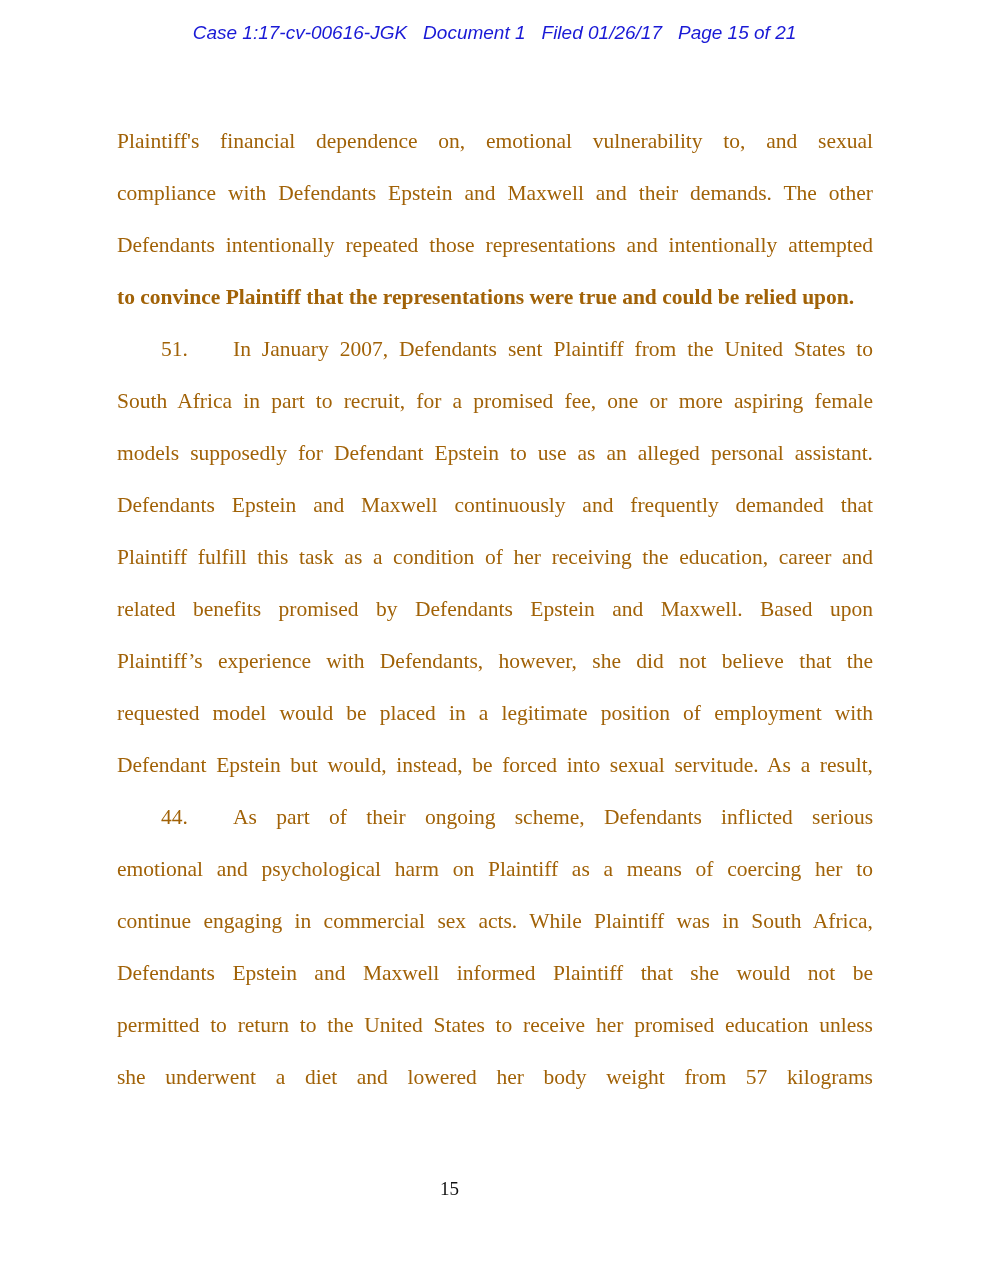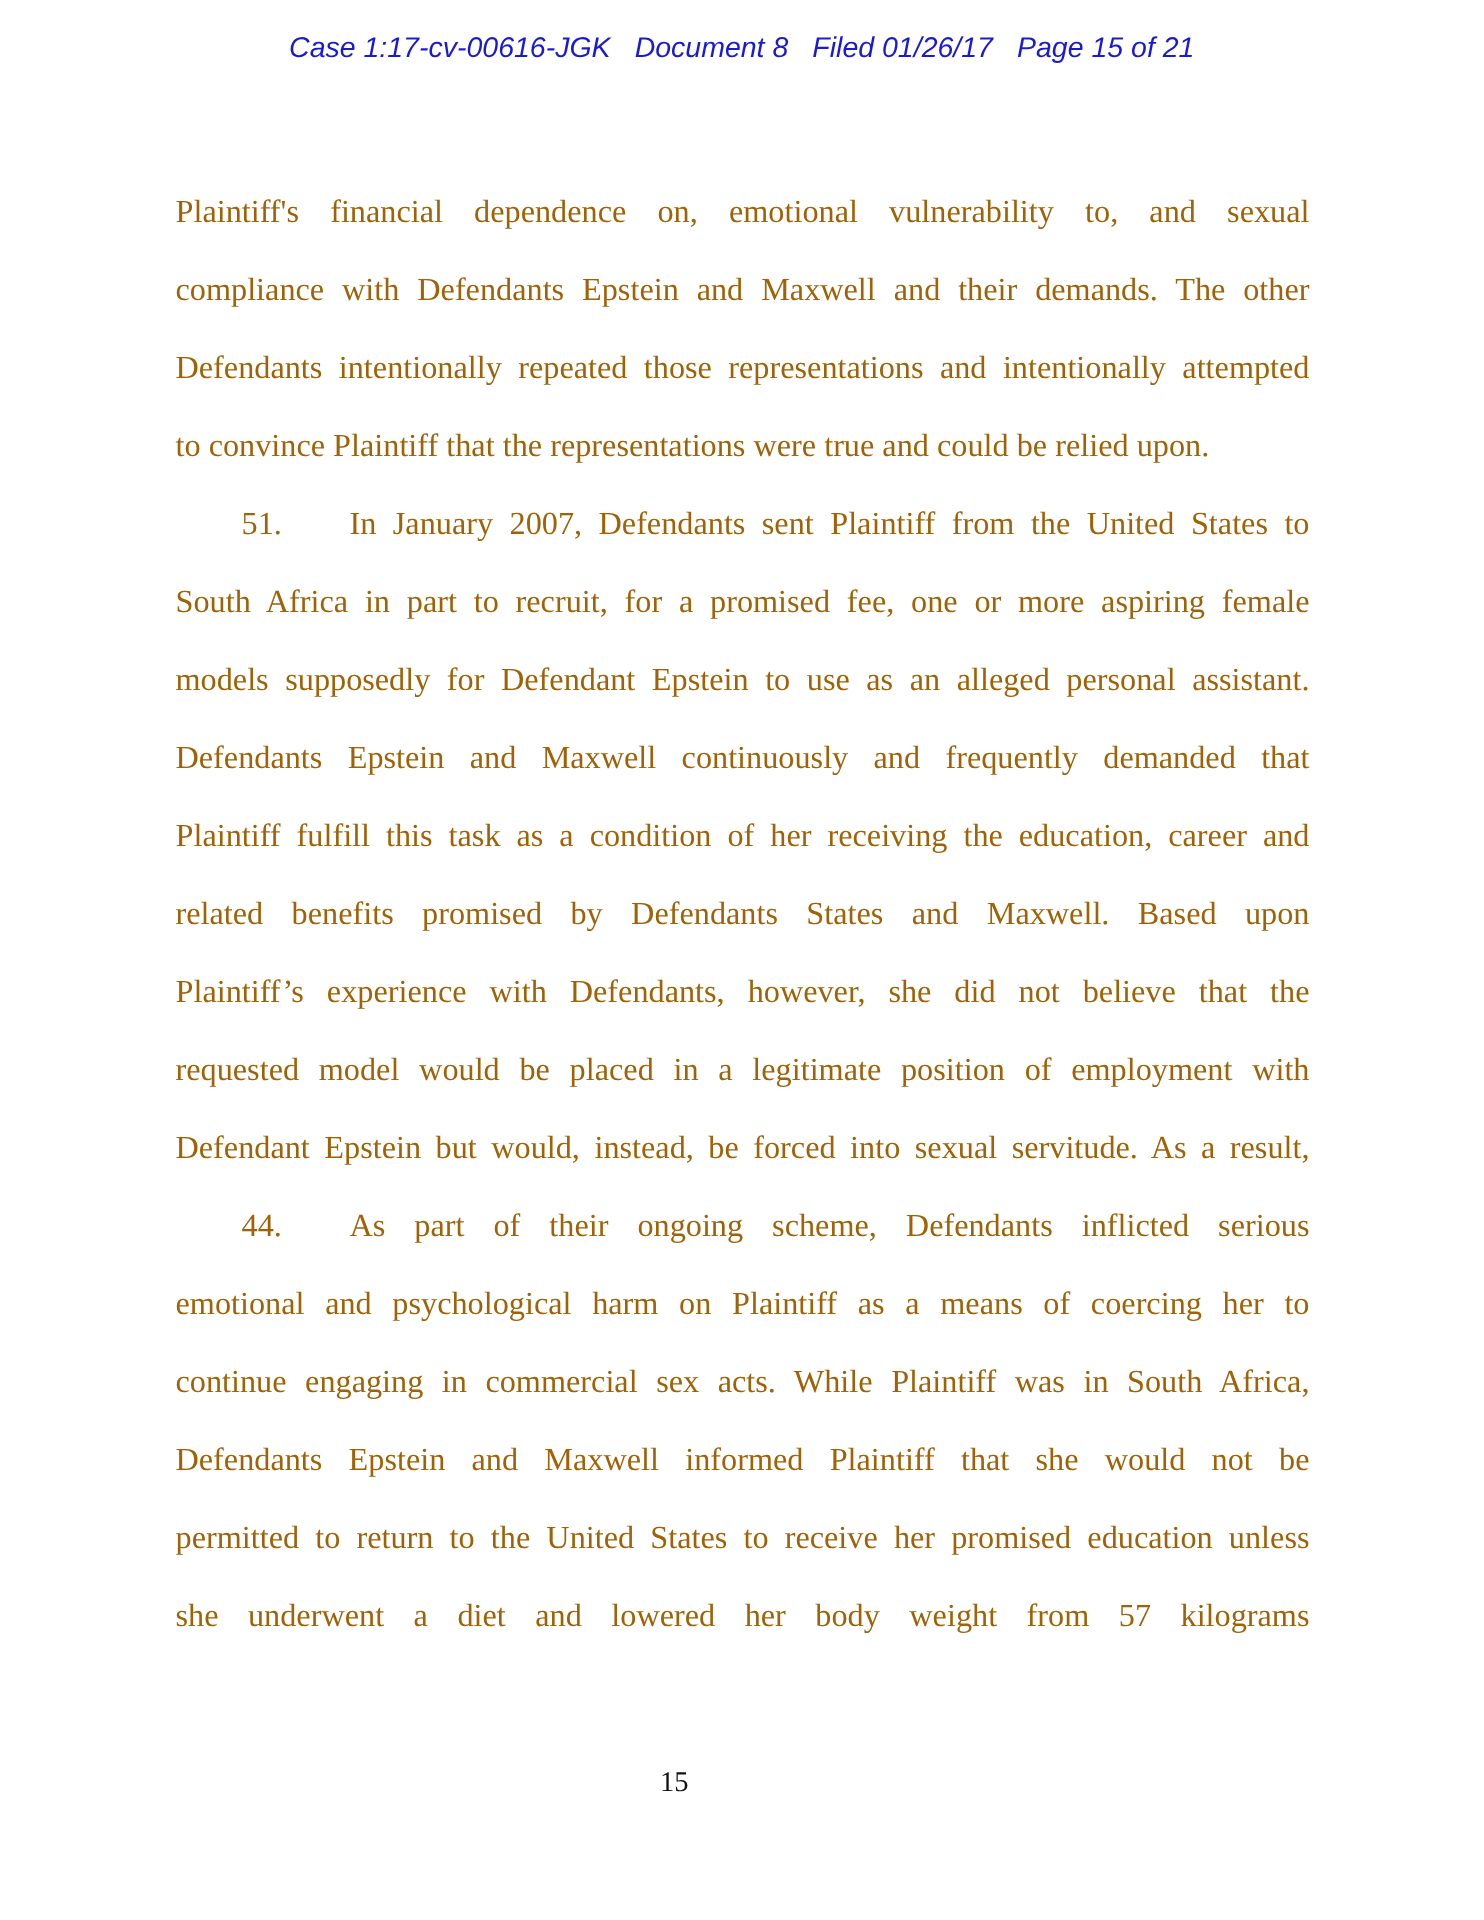--- a/index.html
+++ b/index.html
@@ -36,20 +36,21 @@
   }
   .line {
     height: 52px;
     line-height: 34px;
     text-align: justify;
     text-align-last: justify;
     white-space: nowrap;
   }
   .line.last {
     text-align-last: left;
+    font-weight: bold;
   }
   .line.para-start {
     display: flex;
     text-align-last: auto;
   }
   .para-num {
     display: inline-block;
     width: 116px;
     padding-left: 44px;
     box-sizing: border-box;
@@ -66,41 +67,41 @@
     width: 899px;
     text-align: center;
     font-family: "Liberation Serif", serif;
     font-size: 19px;
     color: #111111;
   }
 </style>
 </head>
 <body>
 
-<div class="header"><span>Case 1:17-cv-00616-JGK</span><span>Document 8</span><span>Filed 01/26/17</span><span>Page 15 of 21</span></div>
+<div class="header"><span>Case 1:17-cv-00616-JGK</span><span>Document 1</span><span>Filed 01/26/17</span><span>Page 15 of 21</span></div>
 
 <div class="body-text">
 
   <div>
     <div class="line">Plaintiff's financial dependence on, emotional vulnerability to, and sexual</div>
     <div class="line">compliance with Defendants Epstein and Maxwell and their demands.  The other</div>
     <div class="line">Defendants intentionally repeated those representations and intentionally attempted</div>
     <div class="line last">to convince Plaintiff that the representations were true and could be relied upon.</div>
   </div>
 
   <div>
     <div class="line para-start">
       <span class="para-num">51.</span>
       <span class="para-rest">In January 2007, Defendants sent Plaintiff from the United States to</span>
     </div>
     <div class="line">South Africa in part to recruit, for a promised fee, one or more aspiring female</div>
     <div class="line">models supposedly for Defendant Epstein to use as an alleged personal assistant.</div>
     <div class="line">Defendants Epstein and Maxwell continuously and frequently demanded that</div>
     <div class="line">Plaintiff fulfill this task as a condition of her receiving the education, career and</div>
-    <div class="line">related benefits promised by Defendants States and Maxwell.  Based upon</div>
+    <div class="line">related benefits promised by Defendants Epstein and Maxwell.  Based upon</div>
     <div class="line">Plaintiff’s experience with Defendants, however, she did not believe that the</div>
     <div class="line">requested model would be placed in a legitimate position of employment with</div>
     <div class="line">Defendant Epstein but would, instead, be forced into sexual servitude.  As a result,</div>
   </div>
 
   <div>
     <div class="line para-start">
       <span class="para-num">44.</span>
       <span class="para-rest">As part of their ongoing scheme, Defendants inflicted serious</span>
     </div>

